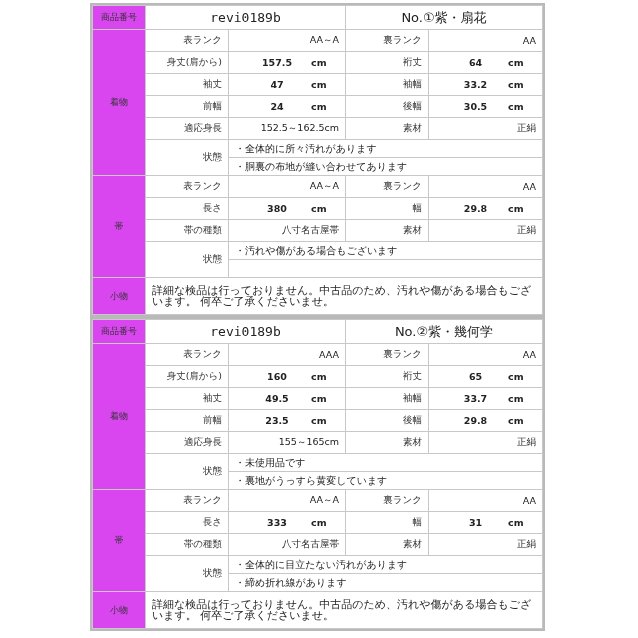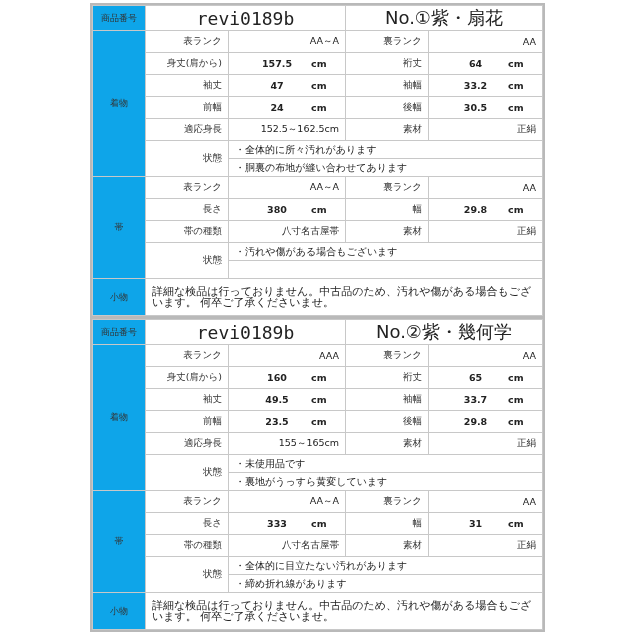--- a/index.html
+++ b/index.html
@@ -1,28 +1,28 @@
 <!DOCTYPE html>
 <html><head>
 <meta charset="utf-8">
 <style>
   html, body { margin:0; padding:0; background:#ffffff; }
   body { width:638px; height:638px; position:relative; overflow:hidden;
          font-family:"DejaVu Sans","Liberation Sans",sans-serif; color:#222; }
   .product { position:absolute; left:90px; width:455px; border:2px solid #b9b9b9; box-sizing:border-box; background:#fff; }
   table { border-collapse:collapse; width:100%; table-layout:fixed; }
   td { border:1px solid #c8c8c8; padding:0 6px; font-size:9.5px; height:21px; vertical-align:middle; white-space:nowrap; overflow:hidden; }
-  td.side { background:#0ea5e9; text-align:center; font-size:9px; color:#333; }
+  td.side { background:#d946ef; text-align:center; font-size:9px; color:#333; }
   td.lbl { color:#333;text-align:right; }
   td.val { text-align:right; }
   td.valcm { padding:0;font-weight:bold; }
   .valcm-inner { display:flex; align-items:center; }
   .valcm-inner .num { flex:1; text-align:center; padding-left:14px; }
   .valcm-inner .unit { width:34px; text-align:left; }
-  td.headcode, td.headtitle { text-align:center; font-size:18px; height:23px; font-family:"DejaVu Sans Mono","Liberation Mono",monospace; }
+  td.headcode, td.headtitle { text-align:center; font-size:13px; height:23px; font-family:"DejaVu Sans Mono","Liberation Mono",monospace; }
   td.headtitle { font-family:"DejaVu Sans","Liberation Sans",sans-serif; }
   td.status { font-size:10px; height:17px; }
   td.komono-text { white-space:normal; font-size:11px; line-height:11px; height:30px; padding:3px 6px; }
 </style>
 </head>
 <body>
 
 <div class="product" style="top:3px;">
   <table>
     <colgroup>

